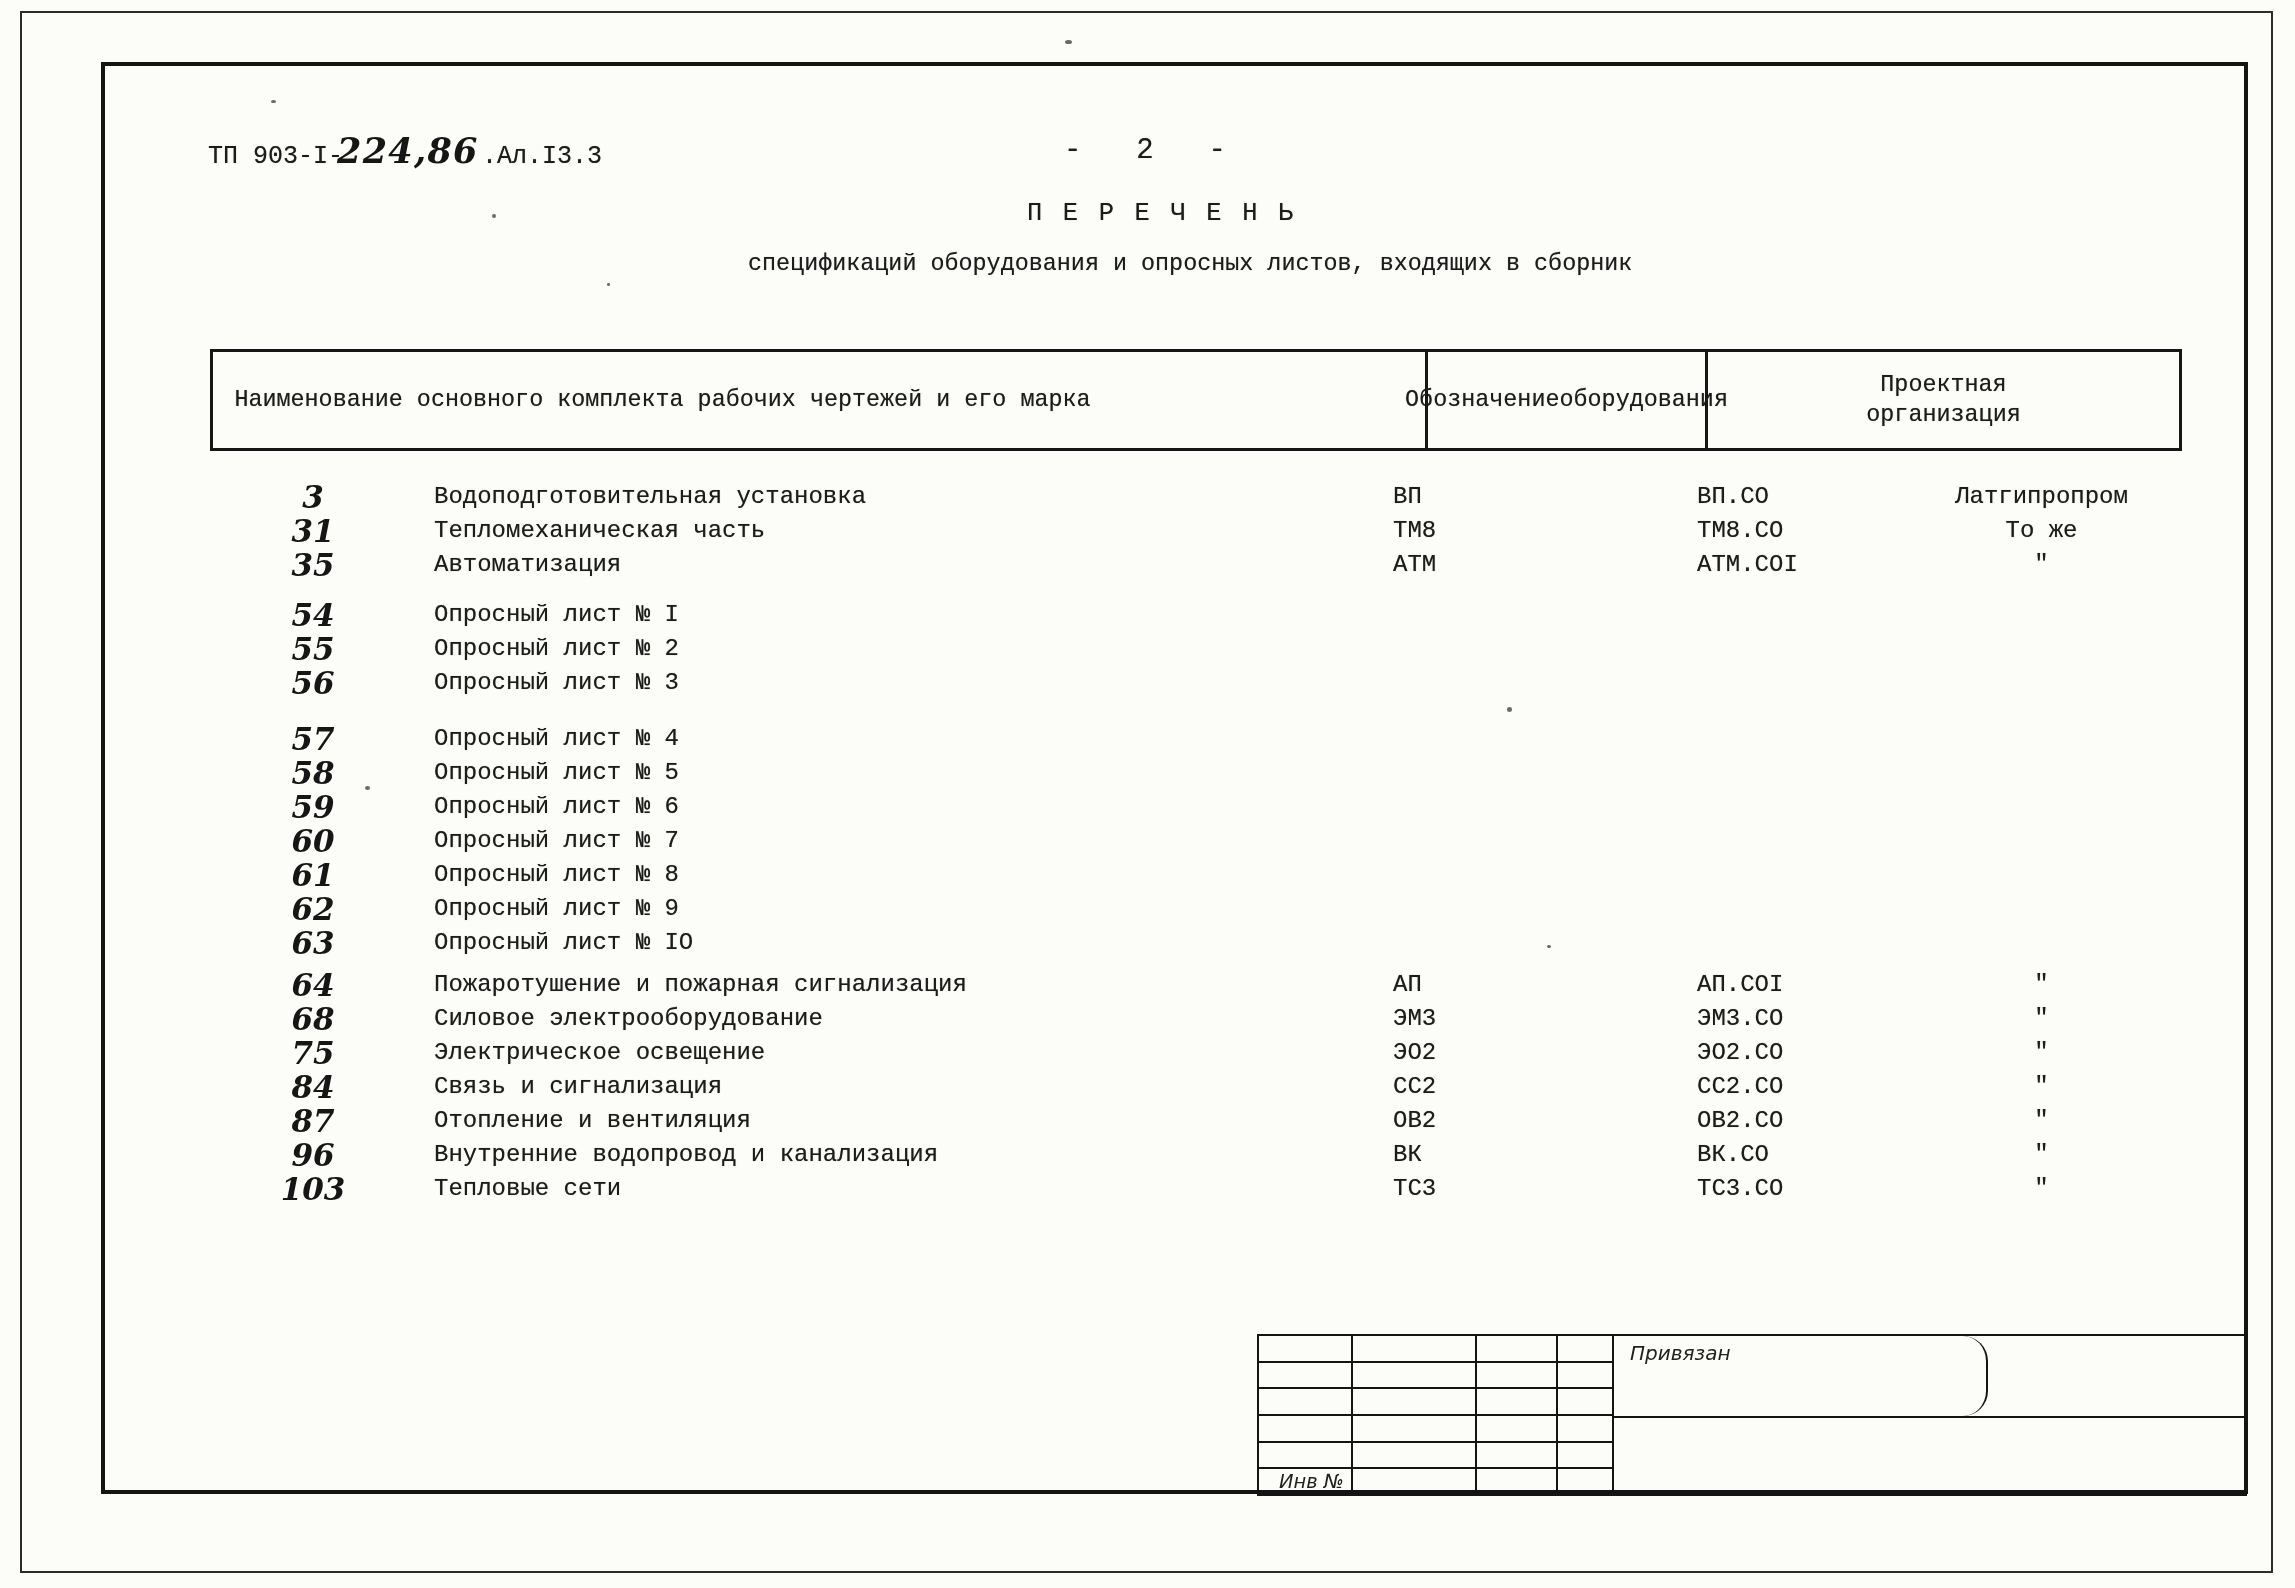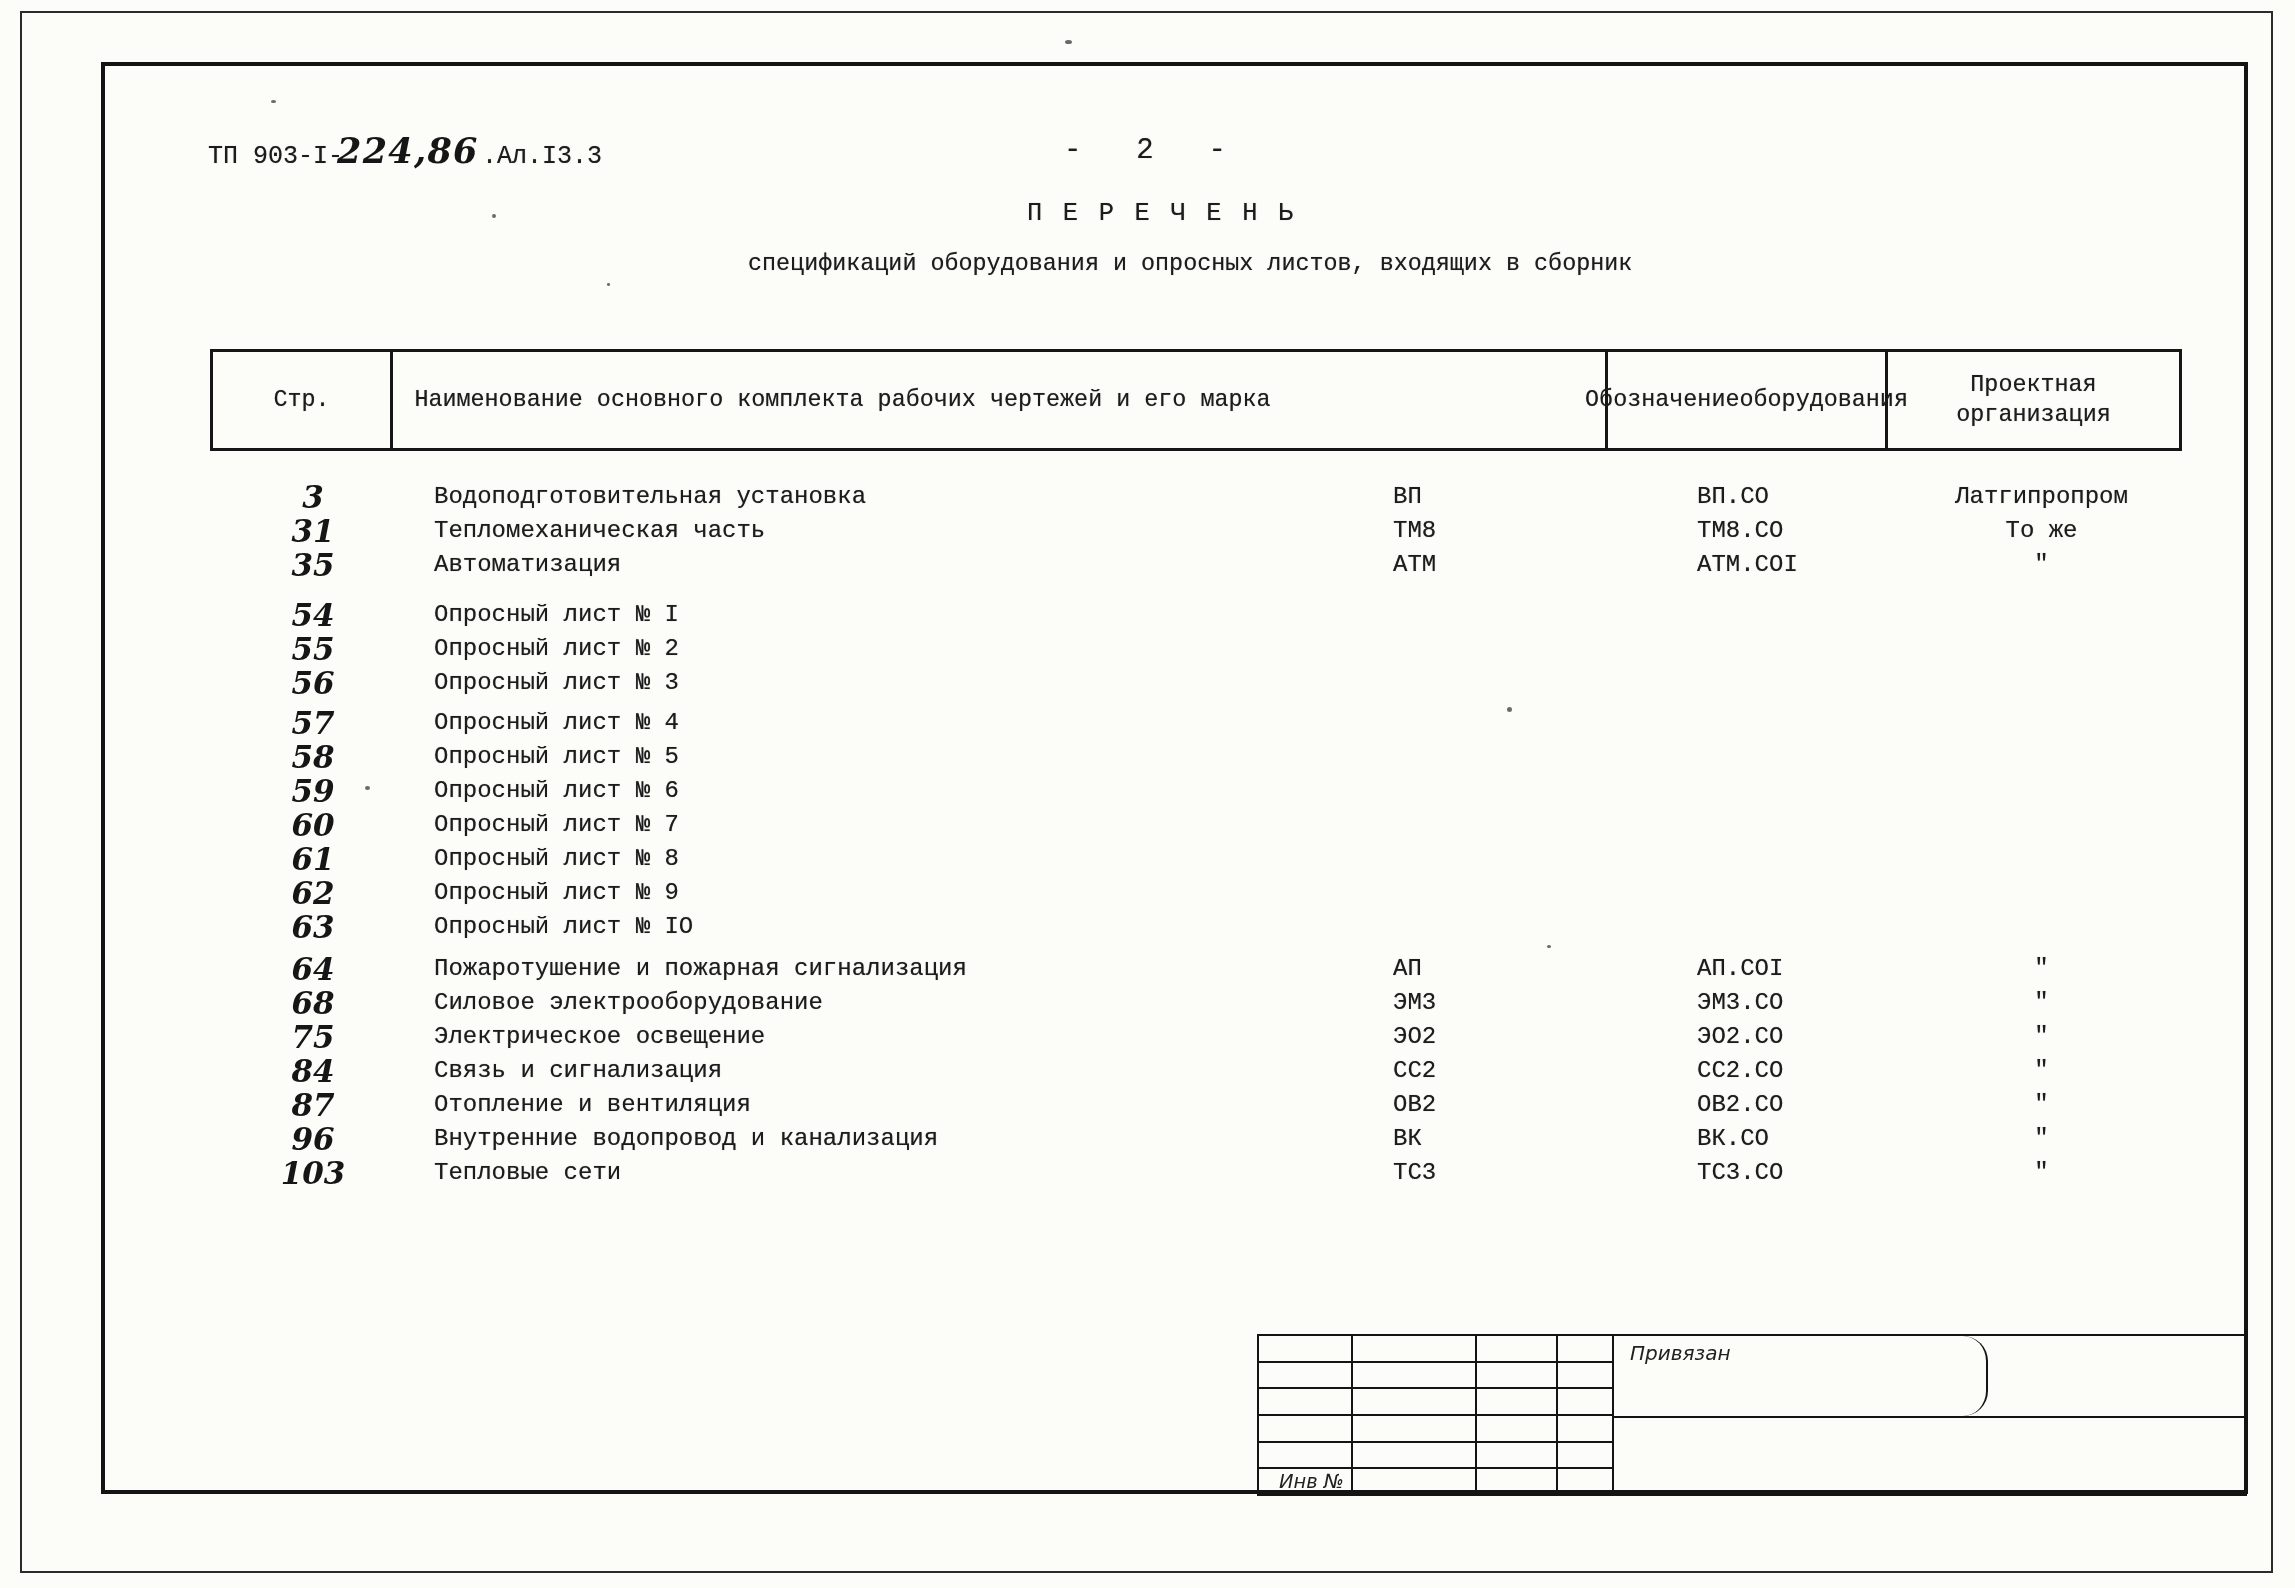--- a/index.html
+++ b/index.html
@@ -38,21 +38,21 @@
   .th:last-child{border-right:none;border-radius:23px;}
   .th-page{width:180px;}
   .th-name{width:1215px;justify-content:flex-start;text-align:left;padding-left:21.4px;}
   .th-spec{width:280px;flex-direction:row;}
   .th-org{flex:1;flex-direction:column;}
 
   
   .rows{position:absolute;left:210px;top:480px;width:1998px;}
   .row{position:relative;height:34px;}
   .row.g2-start{margin-top:16px;}
-  .row.g3-start{margin-top:6px;}
+  .row.g3-start{margin-top:22px;}
   .row.g4-start{margin-top:8px;}
   .row span{position:absolute;line-height:34px;white-space:pre;}
   .c-page{left:53px;width:100px;text-align:center;font-size:31px;}
   .c-name{left:224px;font-size:24px;}
   .c-mark{left:1183px;font-size:24px;}
   .c-spec{left:1487px;font-size:24px;}
   .c-org{left:1708px;width:247px;text-align:center;font-size:24px;}
 
   
   .stamp{position:absolute;left:1257px;top:1334px;width:990px;height:162px;
@@ -86,21 +86,20 @@
 
   <div class="doc-code typed">ТП 903-I-</div>
   <div class="code-number hand">224,86</div>
   <div class="album typed">.Ал.I3.3</div>
   <div class="page-marker typed">-  2  -</div>
 
   <div class="title typed">П Е Р Е Ч Е Н Ь</div>
   <div class="subtitle typed">спецификаций оборудования и опросных листов, входящих в сборник</div>
 
   <div class="thead">
-    <div class="th th-page typed">Стр.</div>
     <div class="th th-name typed">Наименование основного комплекта рабочих чертежей и его марка</div>
     <div class="th th-spec typed">
       <div>Обозначение</div>
       <div>оборудования</div>
     </div>
     <div class="th th-org typed">
       <div>Проектная</div>
       <div>организация</div>
     </div>
   </div>

